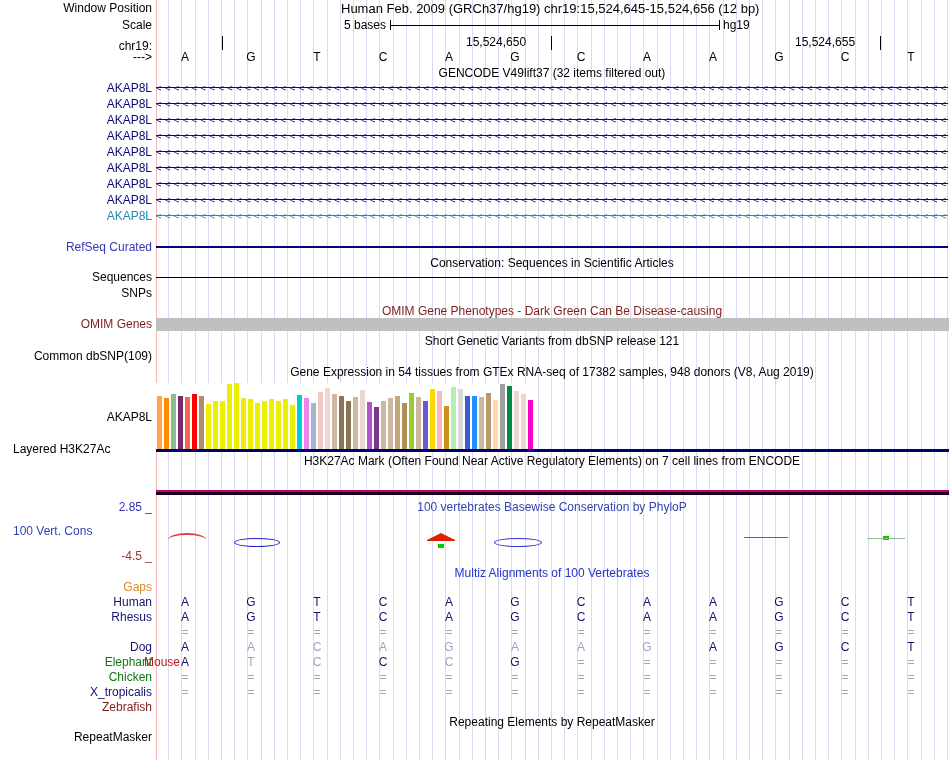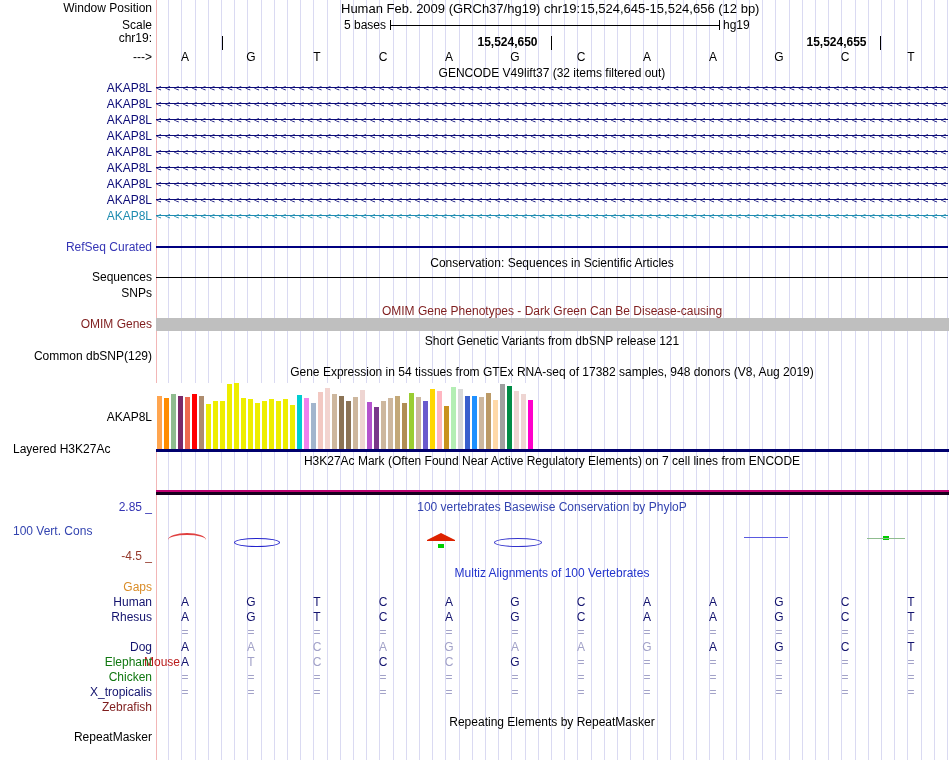--- a/index.html
+++ b/index.html
@@ -12,21 +12,21 @@
   .abs{position:absolute;}
   .rlab{position:absolute;left:0;width:152px;text-align:right;height:14px;line-height:14px;white-space:nowrap;}
   .llab{position:absolute;left:13px;height:14px;line-height:14px;white-space:nowrap;}
   .ctitle{position:absolute;left:156px;width:792px;text-align:center;height:14px;line-height:14px;white-space:nowrap;}
   .track-bg{
     position:absolute;left:156px;top:0;width:793px;height:760px;
     background-image:repeating-linear-gradient(to right,transparent 0 12.2px,#DADAF2 12.2px 13.2px);
   }
   .red-guide{position:absolute;left:156px;top:0;width:1px;height:760px;background:#F2B6B6;}
   .tick{position:absolute;width:1px;height:14px;background:#000;}
-  .tick-label{position:absolute;width:83px;text-align:center;height:14px;line-height:14px;font-weight:bold;}
+  .tick-label{position:absolute;width:83px;text-align:left;height:14px;line-height:14px;}
   .base-letter{position:absolute;transform:translateX(-50%);height:14px;line-height:14px;}
   .generow{position:absolute;left:156px;width:792px;height:16px;overflow:hidden;}
   .generow .arrows{
     position:absolute;left:0;top:0;width:792px;height:16px;line-height:16px;
     font-size:9px;letter-spacing:3.5px;white-space:nowrap;font-family:"DejaVu Sans Mono",monospace;
   }
   .generow .gline{position:absolute;left:0;top:7px;width:792px;height:1px;}
   .hline-navy{position:absolute;left:156px;width:792px;height:2px;background:#000080;}
   .hline-black{position:absolute;left:156px;width:792px;height:1px;background:#000;}
   .omim-bar{position:absolute;left:156px;width:793px;height:13px;background:#BFBFBF;}
@@ -43,21 +43,21 @@
   .green{color:#7f1d1d;}
 </style>
 </head>
 <body>
 
 <div class="track-bg"></div>
 <div class="red-guide"></div>
 
 <div class="rlab" style="top:1px">Window Position</div>
 <div class="rlab" style="top:18px">Scale</div>
-<div class="rlab" style="top:31px">chr19:</div>
+<div class="rlab" style="top:39px">chr19:</div>
 <div class="rlab" style="top:50px">---&gt;</div>
 
 <div class="abs" style="left:341px;top:1px;white-space:nowrap;font-size:13px">Human Feb. 2009 (GRCh37/hg19)   chr19:15,524,645-15,524,656 (12 bp)</div>
 <div class="abs" style="left:156px;top:18px;width:230px;text-align:right">5 bases</div>
 <div class="scalebar"></div>
 <div class="abs" style="left:723px;top:18px">hg19</div>
 <div id="ticks">
     <div class="tick" style="left: 222px; top: 36px;"></div>
     <div class="tick" style="left: 551px; top: 36px;"></div>
     <div class="tick-label" style="left: 466px; top: 35px;">15,524,650</div>
@@ -134,21 +134,21 @@
 <div class="ctitle" style="top:256px">Conservation: Sequences in Scientific Articles</div>
 <div class="rlab" style="top:270px">Sequences</div>
 <div class="hline-black" style="top:277px"></div>
 <div class="rlab" style="top:286px">SNPs</div>
 
 <div class="ctitle green" style="top:304px">OMIM Gene Phenotypes - Dark Green Can Be Disease-causing</div>
 <div class="omim-bar" style="top:318px"></div>
 <div class="rlab green" style="top:317px">OMIM Genes</div>
 
 <div class="ctitle" style="top:334px">Short Genetic Variants from dbSNP release 121</div>
-<div class="rlab" style="top:349px">Common dbSNP(129)</div>
+<div class="rlab" style="top:349px">Common dbSNP(109)</div>
 
 <div class="ctitle" style="top:365px">Gene Expression in 54 tissues from GTEx RNA-seq of 17382 samples, 948 donors (V8, Aug 2019)</div>
 <div class="gtex-chart" id="gtex">
     <div class="gtex-bar" style="left: 1px; height: 53px; background: rgb(255, 165, 79);"></div>
     <div class="gtex-bar" style="left: 8px; height: 51px; background: rgb(255, 140, 0);"></div>
     <div class="gtex-bar" style="left: 15px; height: 55px; background: rgb(143, 188, 143);"></div>
     <div class="gtex-bar" style="left: 22px; height: 53px; background: rgb(122, 42, 106);"></div>
     <div class="gtex-bar" style="left: 29px; height: 52px; background: rgb(238, 106, 80);"></div>
     <div class="gtex-bar" style="left: 36px; height: 55px; background: rgb(255, 0, 0);"></div>
     <div class="gtex-bar" style="left: 43px; height: 53px; background: rgb(174, 140, 110);"></div>

